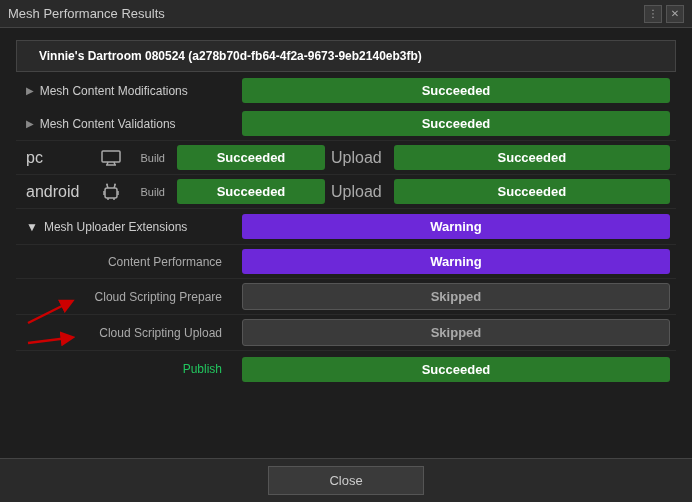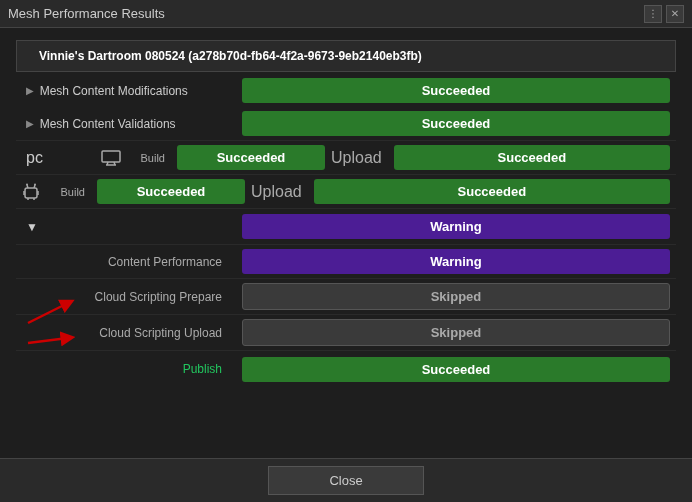--- a/index.html
+++ b/index.html
@@ -127,21 +127,21 @@
       font-size: 13px;
       border-radius: 3px;
     }
 
     .status-succeeded {
       background: #2a7a2a;
       color: #ffffff;
     }
 
     .status-warning {
-      background: #4c1d95;
+      background: #6d28d9;
       color: #ffffff;
     }
 
     .status-skipped {
       background: #3a3a3a;
       color: #aaaaaa;
       border: 1px solid #555;
     }
 
     .platform-row {
@@ -341,20 +341,21 @@
     <div class="build-status">
       <span class="status-badge status-succeeded">Succeeded</span>
     </div>
     <div class="upload-label">Upload</div>
     <div class="upload-status">
       <span class="status-badge status-succeeded">Succeeded</span>
     </div>
   </div>
 
   <div class="platform-row">
+    <div class="platform-label">android</div>
     <div class="platform-icon">
       <svg width="16" height="18" viewBox="0 0 16 18">
         <rect x="2" y="5" width="12" height="10" rx="2" fill="none" stroke="#aaa" stroke-width="1.5"></rect>
         <line x1="5" y1="5" x2="4" y2="2" stroke="#aaa" stroke-width="1.5"></line>
         <circle cx="4" cy="1.5" r="1" fill="#aaa"></circle>
         <line x1="11" y1="5" x2="12" y2="2" stroke="#aaa" stroke-width="1.5"></line>
         <circle cx="12" cy="1.5" r="1" fill="#aaa"></circle>
         <line x1="1" y1="8" x2="1" y2="12" stroke="#aaa" stroke-width="1.5"></line>
         <line x1="15" y1="8" x2="15" y2="12" stroke="#aaa" stroke-width="1.5"></line>
         <line x1="5" y1="15" x2="5" y2="17" stroke="#aaa" stroke-width="1.5"></line>
@@ -368,20 +369,21 @@
     </div>
     <div class="upload-label">Upload</div>
     <div class="upload-status">
       <span class="status-badge status-succeeded">Succeeded</span>
     </div>
   </div>
 
   <div class="section-header">
     <div class="section-label">
       <span class="arrow-down">▼</span>
+      <span>Mesh Uploader Extensions</span>
     </div>
     <div class="section-status">
       <span class="status-badge status-warning">Warning</span>
     </div>
   </div>
 
   <div class="sub-row">
     <div class="sub-label">Content Performance</div>
     <div class="sub-status">
       <span class="status-badge status-warning">Warning</span>

